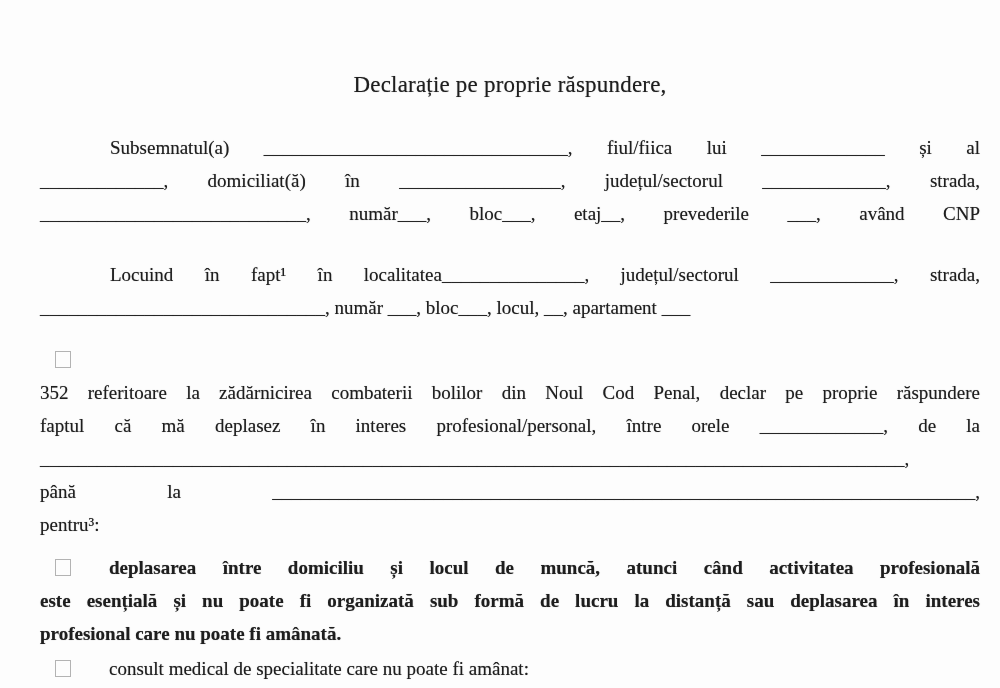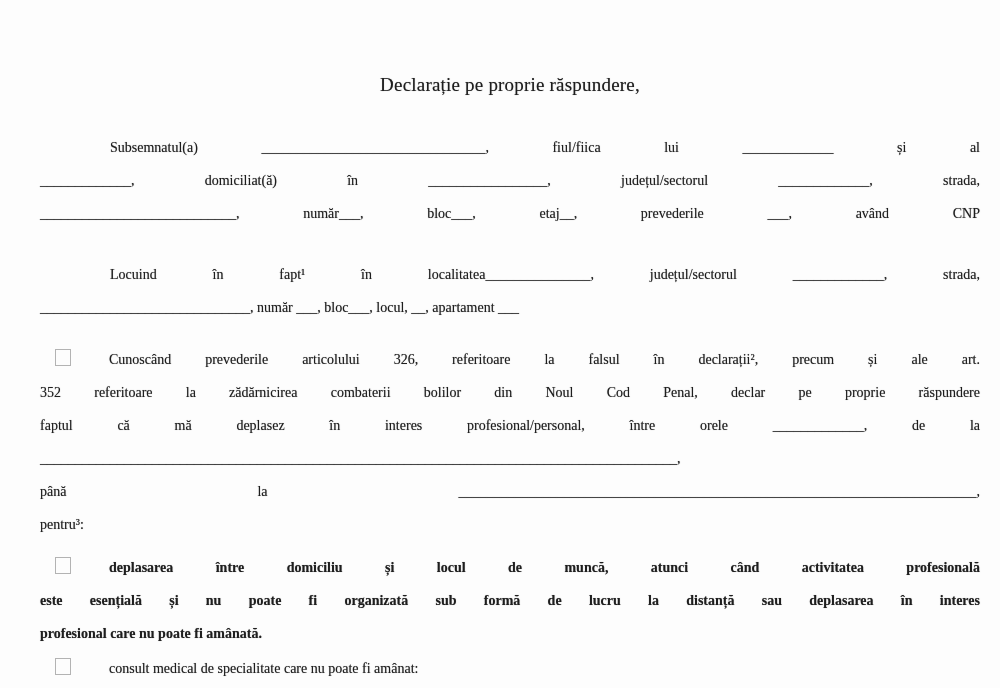--- a/index.html
+++ b/index.html
@@ -14,32 +14,32 @@
     color:#1e1e1e;
     filter:blur(0.35px);
     text-shadow:0 0 0.8px rgba(40,40,40,0.55);
   }
   .body-col{
     position:absolute;left:40px;top:0;width:940px;
   }
   .title{
     margin-top:70px;
     text-align:center;
-    font-size:19px;line-height:30px;
+    font-size:23px;line-height:30px;
     letter-spacing:0.2px;
     white-space:nowrap;
   }
   .para{margin:0;padding:0;}
   .p1{margin-top:31px;}
   .p2{margin-top:28px;}
   .p3{margin-top:19px;}
   .p4{margin-top:10px;font-weight:bold;}
   .p5{margin-top:2px;}
   .line{
-    font-size:14px;
+    font-size:19px;
     line-height:33px;
     text-align:justify;
     text-align-last:justify;
     white-space:normal;
   }
   .line.left{
     text-align:left;
     text-align-last:left;
   }
   .line.indent{text-indent:70px;}
@@ -66,21 +66,21 @@
       <div class="line">_____________, domiciliat(ă) în _________________, județul/sectorul _____________, strada,</div>
       <div class="line">____________________________, număr___, bloc___, etaj__, prevederile ___, având CNP</div>
     </div>
 
     <div class="para p2">
       <div class="line indent">Locuind în fapt¹ în localitatea_______________, județul/sectorul _____________, strada,</div>
       <div class="line left">______________________________, număr ___, bloc___, locul, __, apartament ___</div>
     </div>
 
     <div class="para p3">
-      <div class="line"><span class="checkbox"></span><span>Cunoscând prevederile articolului 326, referitoare la falsul în declarații², precum și ale art.</span></div>
+      <div class="line"><span class="checkbox"></span></div>
       <div class="line">352 referitoare la zădărnicirea combaterii bolilor din Noul Cod Penal, declar pe proprie răspundere</div>
       <div class="line">faptul că mă deplasez în interes profesional/personal, între orele _____________, de la</div>
       <div class="line left">___________________________________________________________________________________________,</div>
       <div class="line">până la __________________________________________________________________________,</div>
       <div class="line left">pentru³:</div>
     </div>
 
     <div class="para p4">
       <div class="line"><span class="checkbox"></span><span>deplasarea între domiciliu și locul de muncă, atunci când activitatea profesională</span></div>
       <div class="line">este esențială și nu poate fi organizată sub formă de lucru la distanță sau deplasarea în interes</div>

